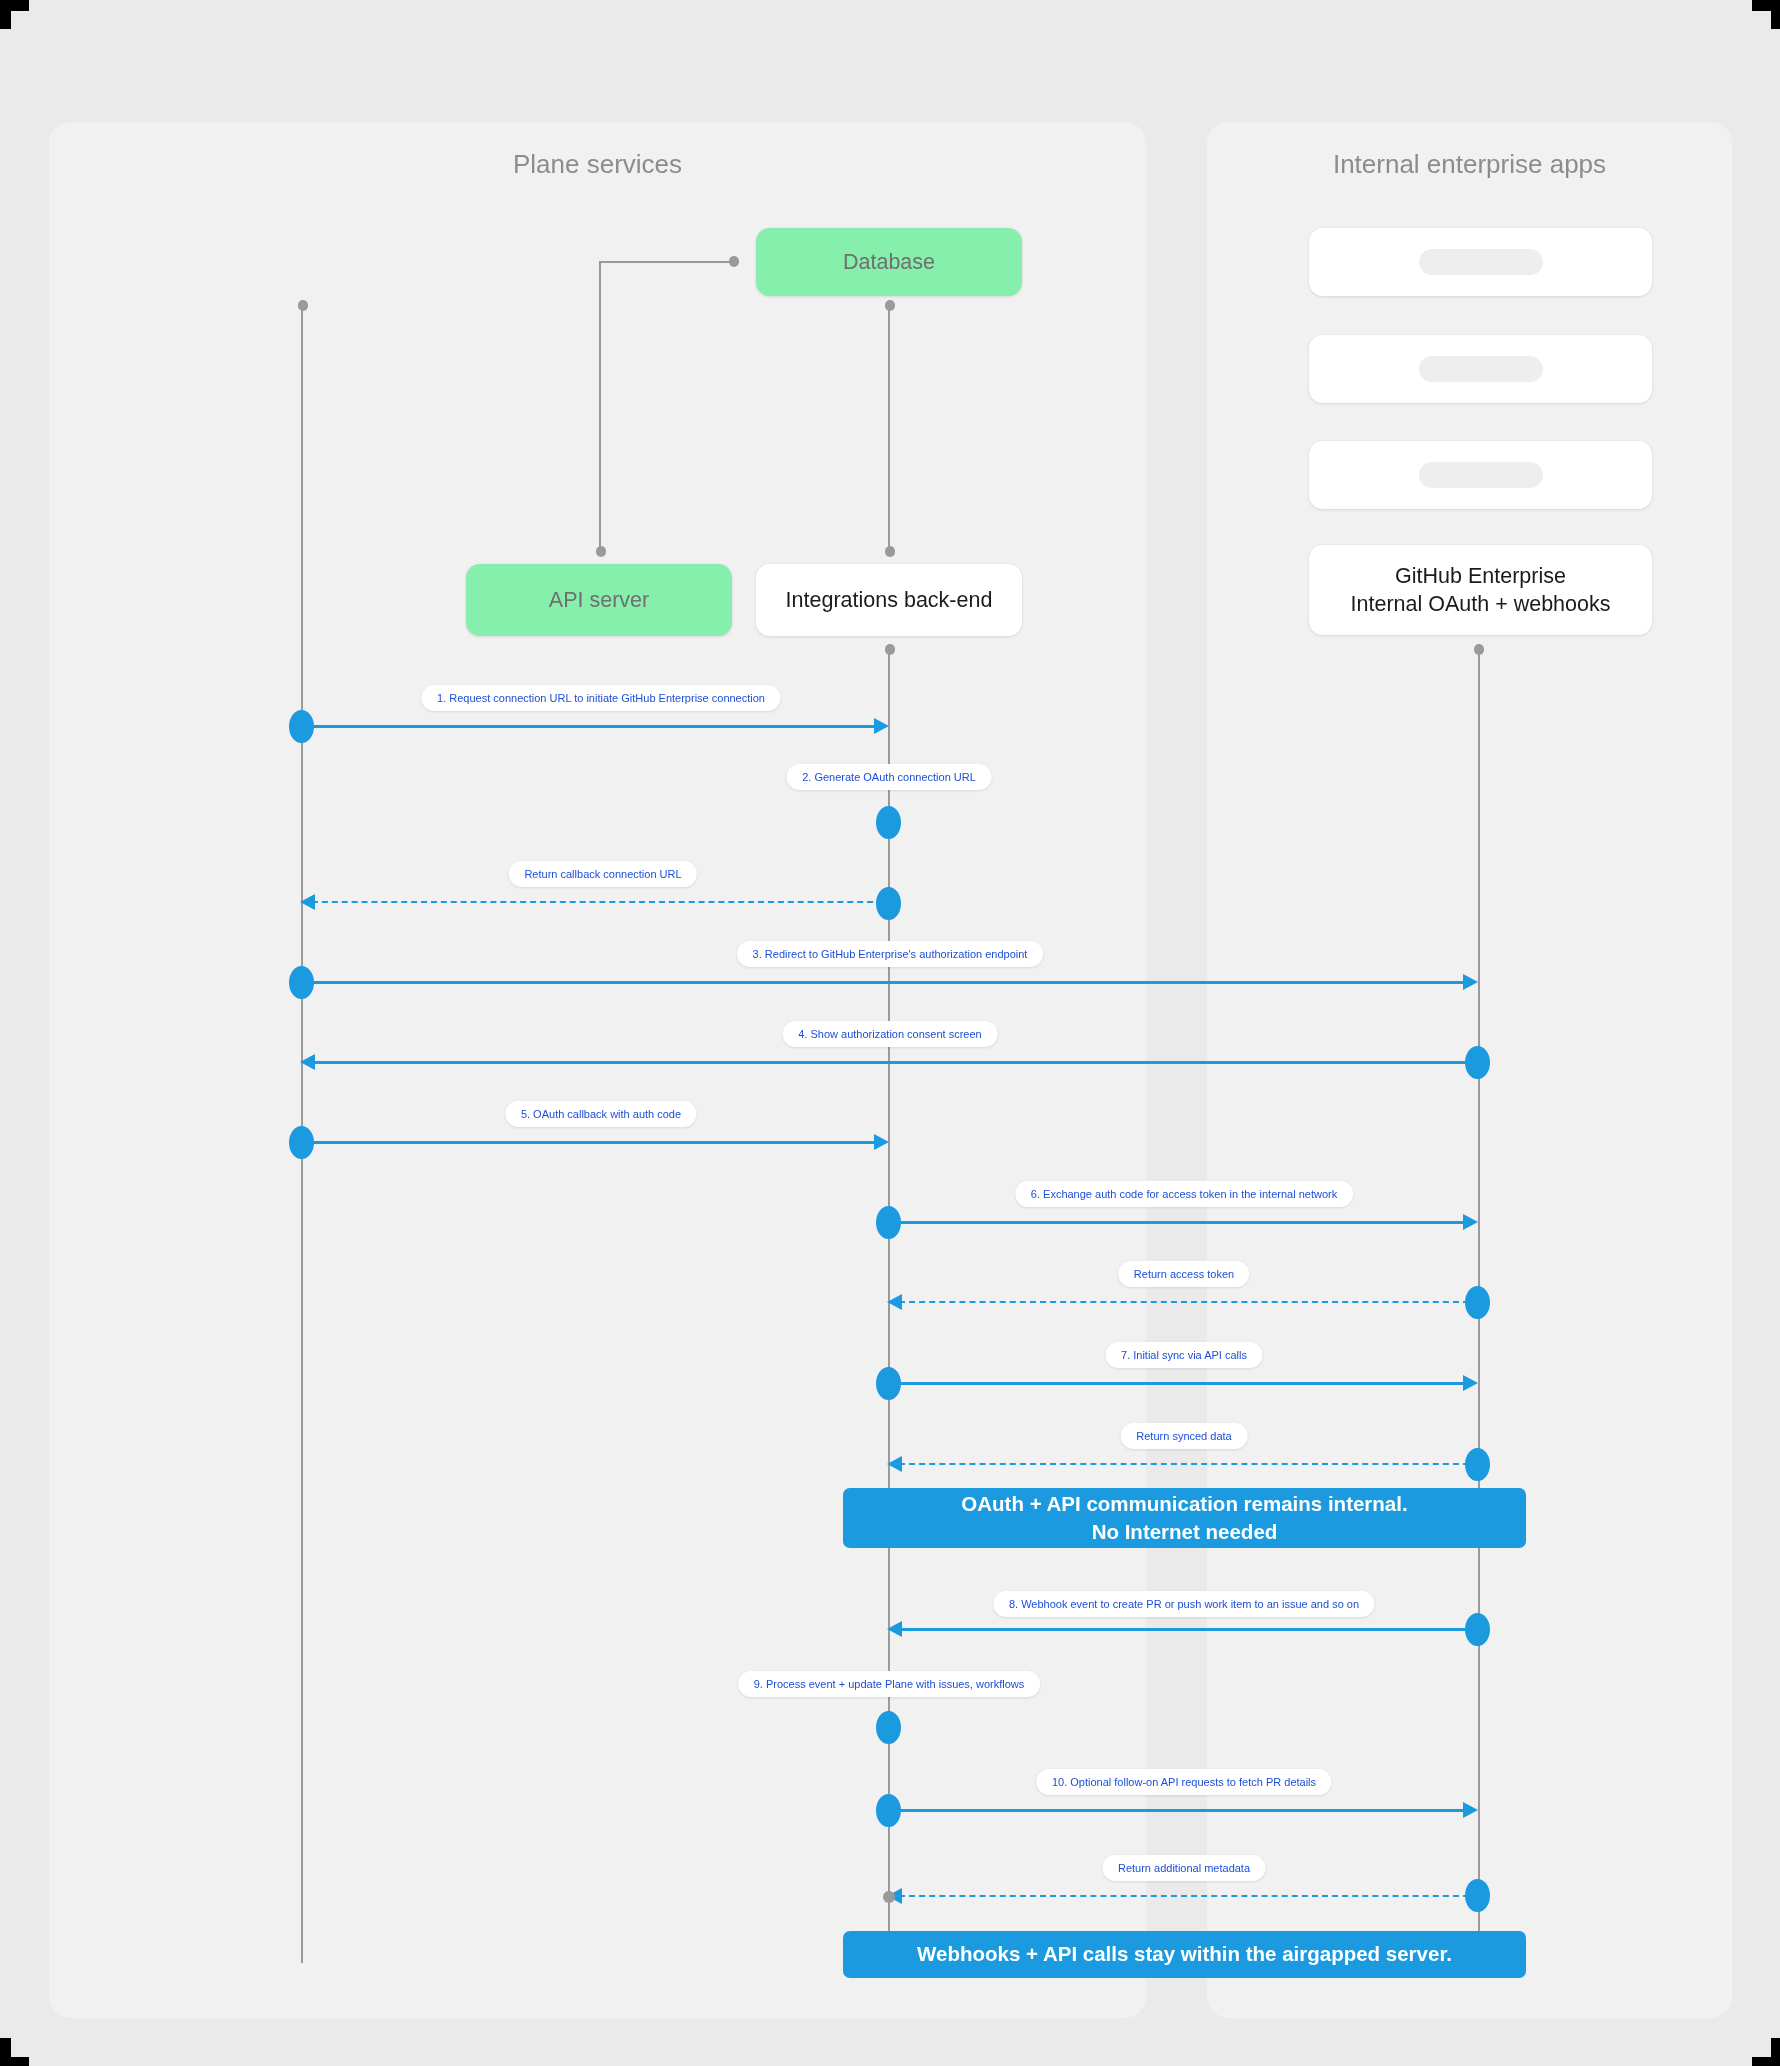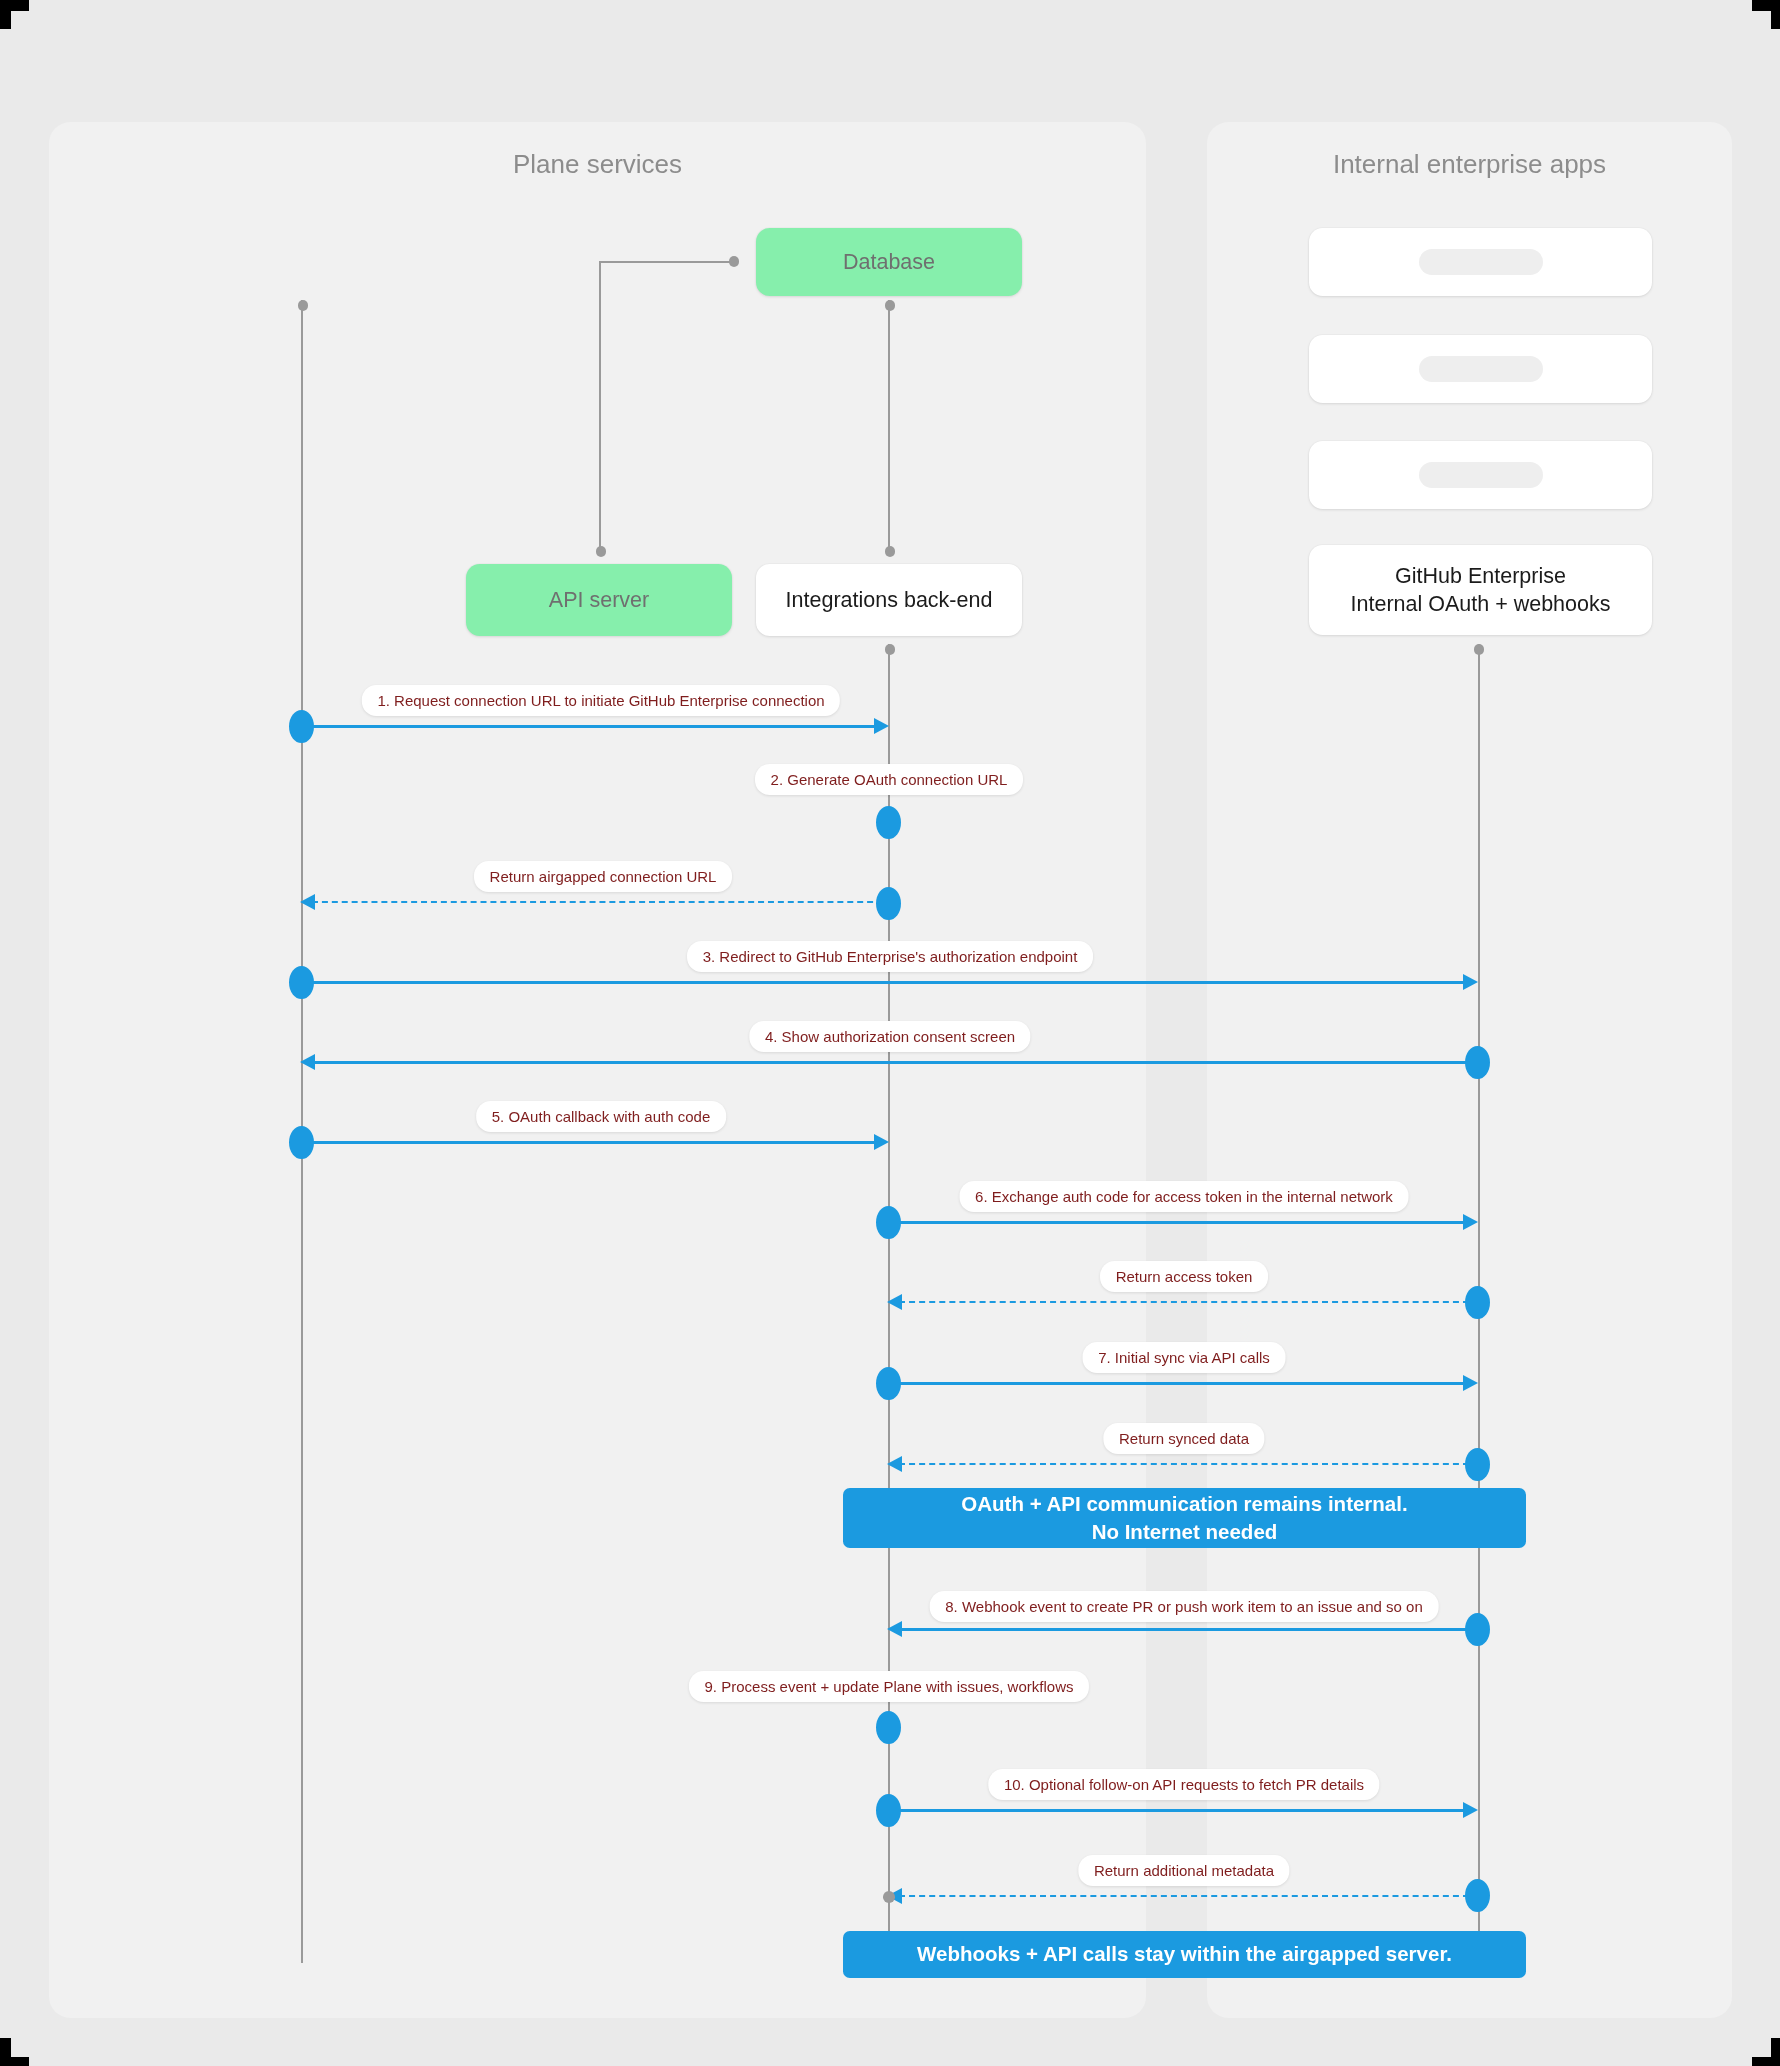--- a/index.html
+++ b/index.html
@@ -136,22 +136,22 @@
     margin-left: -12.7px;
   }
   .act-dot.grey { background: #9a9a9a; width: 11.7px; height: 11.7px; margin-left: -5.9px; }
 
   .msg-label {
     position: absolute;
     background: #ffffff;
     border-radius: 14.6px;
     box-shadow: 0 1px 2.9px rgba(0,0,0,.10);
     padding: 6.8px 15.6px;
-    font-size: 15px;
-    color: #7f1d1d;
+    font-size: 11px;
+    color: #1d4ed8;
     white-space: nowrap;
     transform: translateX(-50%);
   }
 
   .note {
     position: absolute;
     background: #1b9ae0;
     border-radius: 6.8px;
     color: #ffffff;
     font-size: 20.5px;
@@ -230,21 +230,21 @@
   </div>
 
   <div class="msg-label" style="left:601px; top:685px;">1. Request connection URL to initiate GitHub Enterprise connection</div>
   <div class="act-dot" style="left:302px; top:710px;"></div>
   <div class="msg-line" style="left:302px; top:725px; width:576px;"></div>
   <div class="arrow-head right" style="left:874px; top:718px;"></div>
 
   <div class="msg-label" style="left:889px; top:764px;">2. Generate OAuth connection URL</div>
   <div class="act-dot" style="left:889px; top:806px;"></div>
 
-  <div class="msg-label" style="left:603px; top:861px;">Return airgapped connection URL</div>
+  <div class="msg-label" style="left:603px; top:861px;">Return callback connection URL</div>
   <div class="act-dot" style="left:889px; top:887px;"></div>
   <div class="msg-line dashed" style="left:312px; top:901px; width:571px;"></div>
   <div class="arrow-head left" style="left:300px; top:894px;"></div>
 
   <div class="msg-label" style="left:890px; top:941px;">3. Redirect to GitHub Enterprise's authorization endpoint</div>
   <div class="act-dot" style="left:302px; top:966px;"></div>
   <div class="msg-line" style="left:302px; top:981px; width:1166px;"></div>
   <div class="arrow-head right" style="left:1463px; top:974px;"></div>
 
   <div class="msg-label" style="left:890px; top:1021px;">4. Show authorization consent screen</div>

